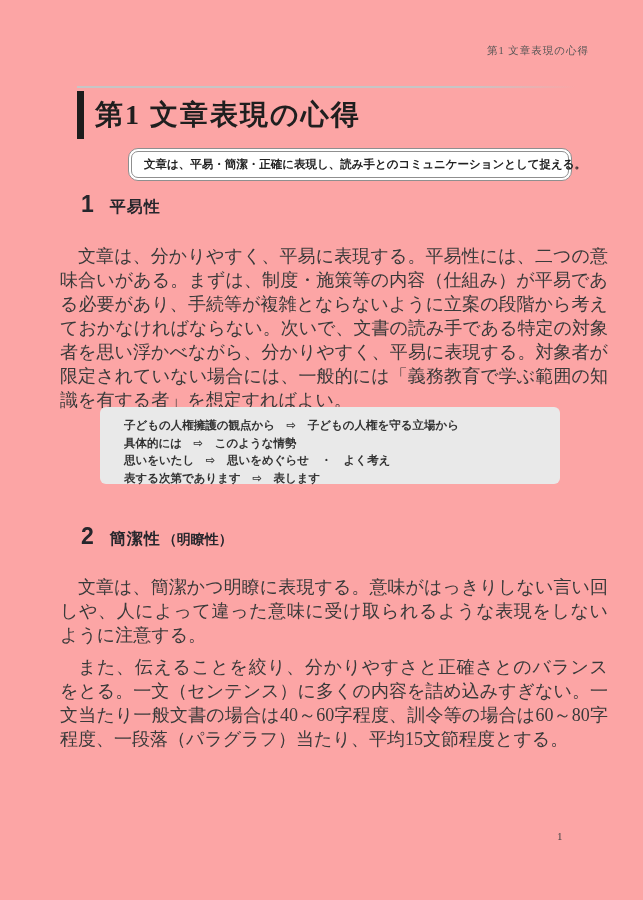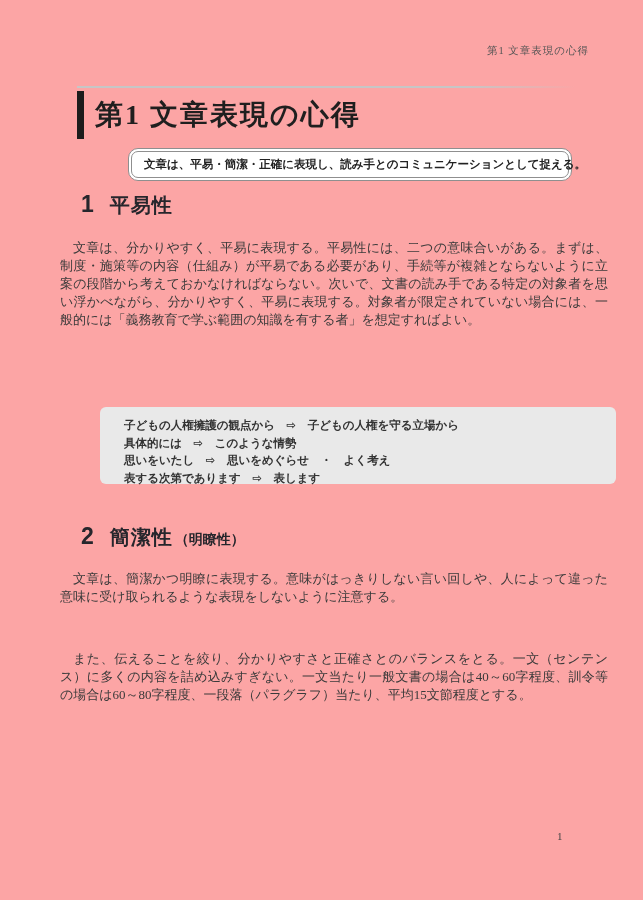--- a/index.html
+++ b/index.html
@@ -47,40 +47,40 @@
     white-space:nowrap;
   }
   
   .sec-heading{
     position:absolute;left:81px;
     display:flex;align-items:baseline;
     font-family:"Liberation Sans","DejaVu Sans",sans-serif;
     color:#26262c;
   }
   .sec-heading .num{font-size:23px;font-weight:bold;}
-  .sec-heading .label{font-size:20px;font-weight:bold;margin-left:16px;letter-spacing:1px;}
+  .sec-heading .label{font-size:16px;font-weight:bold;margin-left:16px;letter-spacing:1px;}
   .sec-heading .note{font-size:14px;font-weight:bold;margin-left:2px;}
   #sec1-heading{top:191px;}
   #sec2-heading{top:523px;}
   
   .para{
     position:absolute;left:60px;width:548px;
-    font-size:13px;line-height:18px;
+    font-size:18px;line-height:24px;
     text-align:justify;text-indent:1em;
     color:#3a3a3a;
   }
   #s1p1{top:226px;}
   #s1p2{top:328px;}
   #s2p1{top:557px;}
   #s2p2{top:596px;}
   #s2p3{top:637px;}
   #s2p4{top:697px;}
   
   .example-box{
-    position:absolute;top:407px;left:100px;width:516px;height:77px;
+    position:absolute;top:407px;left:100px;width:460px;height:77px;
     background:#e9e9e9;border-radius:6px;
     box-sizing:border-box;padding:10px 10px 0 24px;
     font-family:"Liberation Sans","DejaVu Sans",sans-serif;
     font-size:11.5px;font-weight:600;color:#333;
     line-height:17.5px;
   }
   .example-line{white-space:nowrap;}
   
   .page-number{
     position:absolute;top:830px;left:557px;

